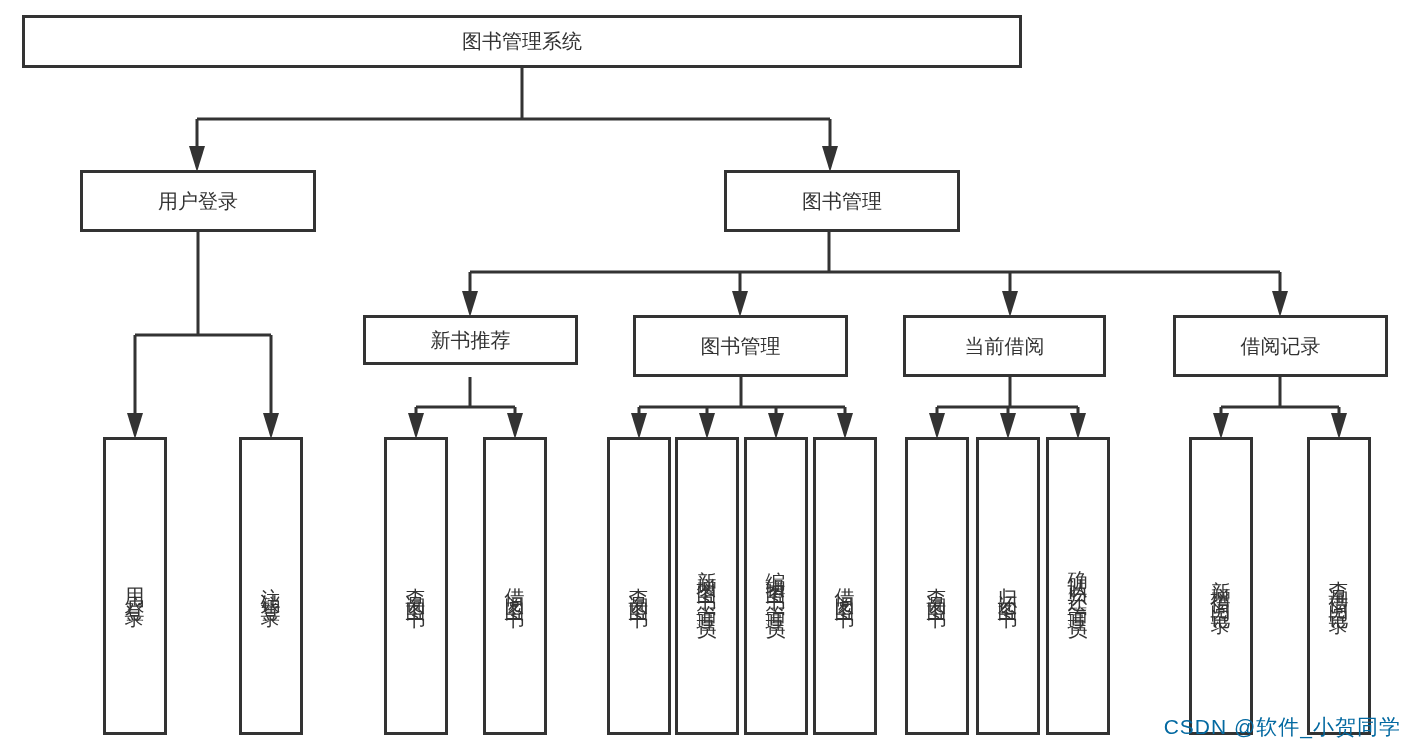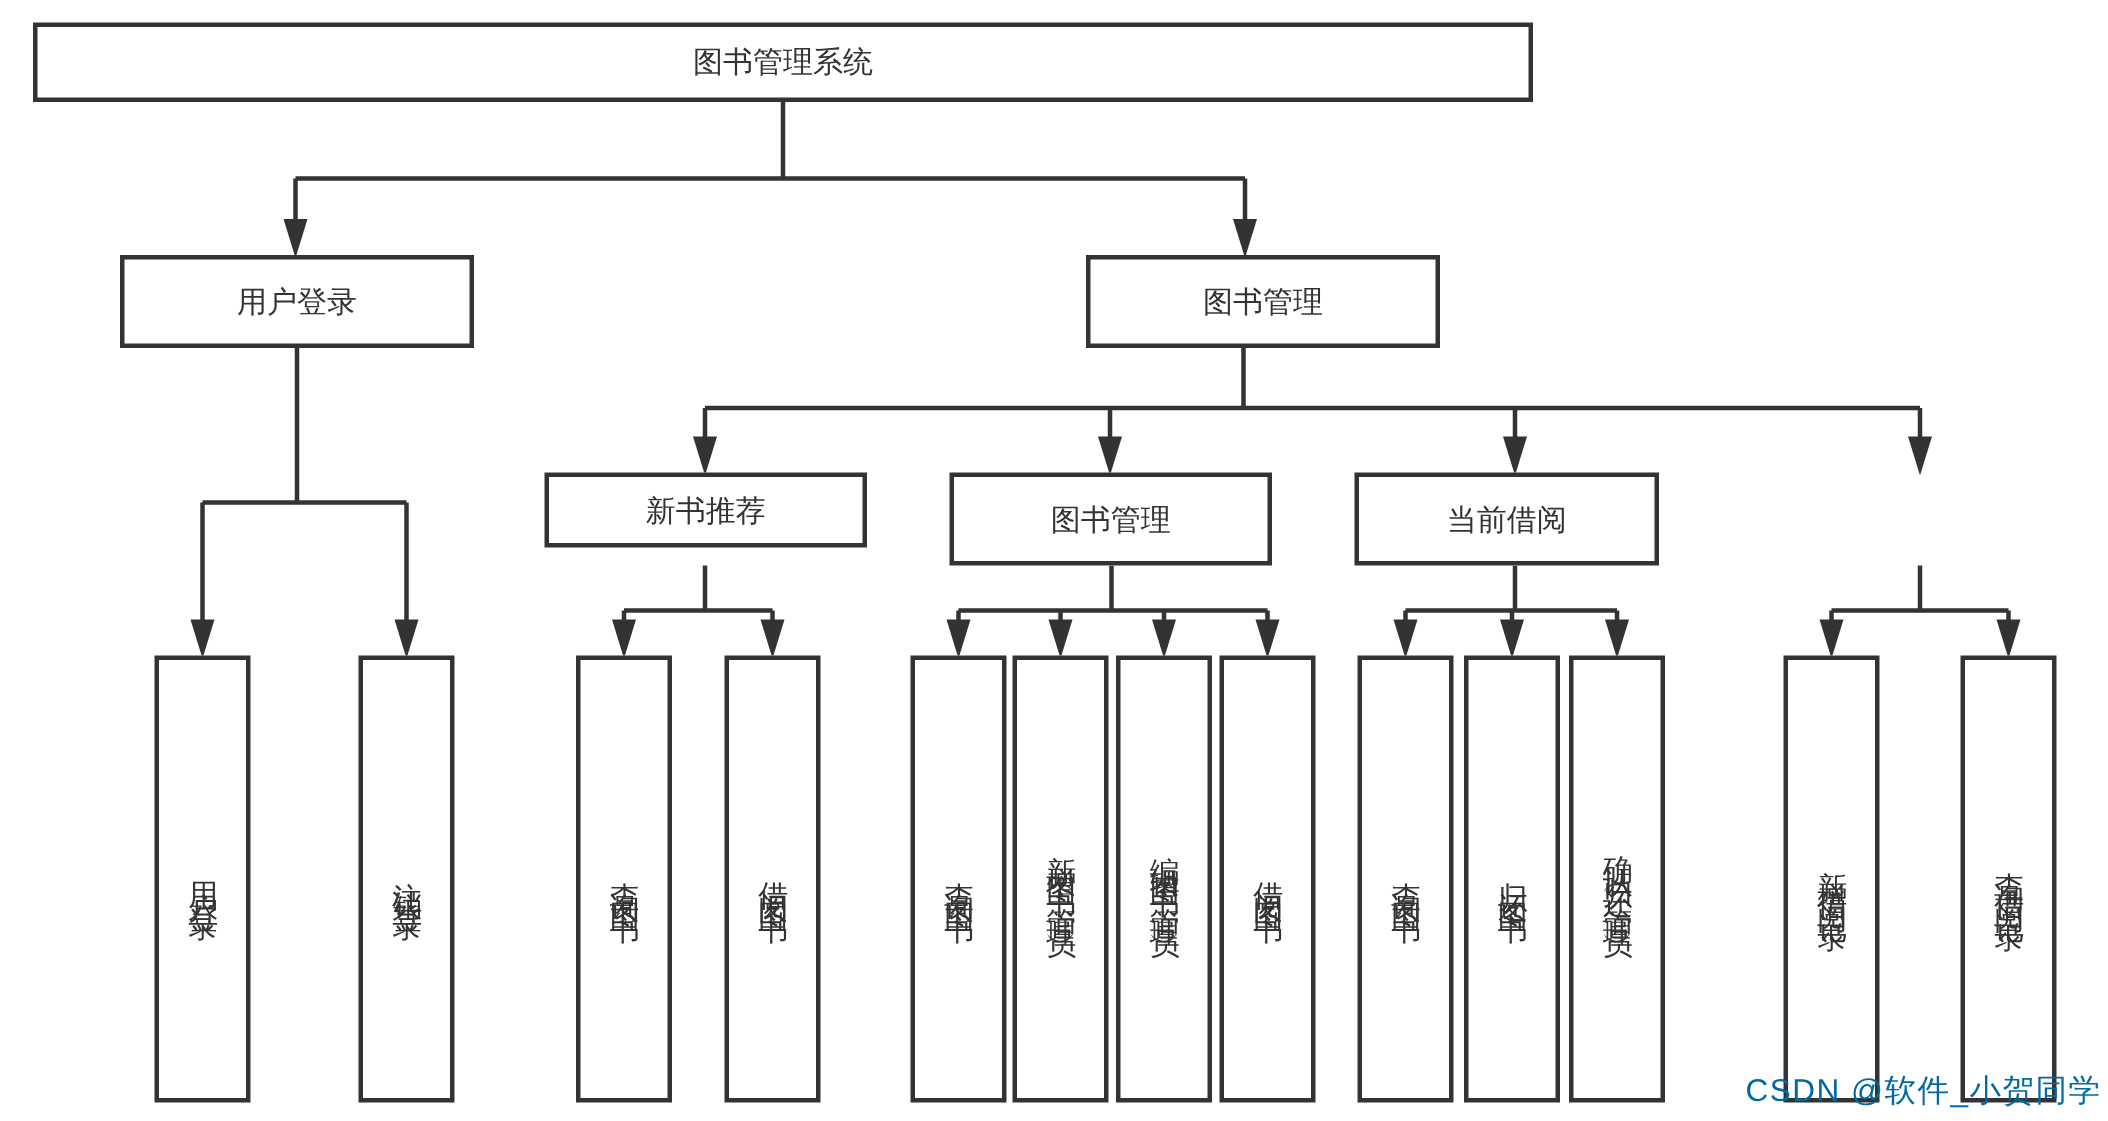--- a/index.html
+++ b/index.html
@@ -84,20 +84,21 @@
   </svg>
 
   <div class="hbox" style="left:22px; top:15px; width:1000px; height:53px;">图书管理系统</div>
 
   <div class="hbox" style="left:80px; top:170px; width:236px; height:62px;">用户登录</div>
   <div class="hbox" style="left:724px; top:170px; width:236px; height:62px;">图书管理</div>
 
   <div class="hbox" style="left:363px; top:315px; width:215px; height:50px;">新书推荐</div>
   <div class="hbox" style="left:633px; top:315px; width:215px; height:62px;">图书管理</div>
   <div class="hbox" style="left:903px; top:315px; width:203px; height:62px;">当前借阅</div>
+  <div class="hbox" style="left:1173px; top:315px; width:215px; height:62px;">借阅记录</div>
 
   <div class="vbox" style="left:103px; top:437px; width:64px; height:298px;">用户登录</div>
   <div class="vbox" style="left:239px; top:437px; width:64px; height:298px;">注销登录</div>
 
   <div class="vbox" style="left:384px; top:437px; width:64px; height:298px;">查询图书</div>
   <div class="vbox" style="left:483px; top:437px; width:64px; height:298px;">借阅图书</div>
 
   <div class="vbox" style="left:607px; top:437px; width:64px; height:298px;">查询图书</div>
   <div class="vbox" style="left:675px; top:437px; width:64px; height:298px;">新增图书（管理员）</div>
   <div class="vbox" style="left:744px; top:437px; width:64px; height:298px;">编辑图书（管理员）</div>

